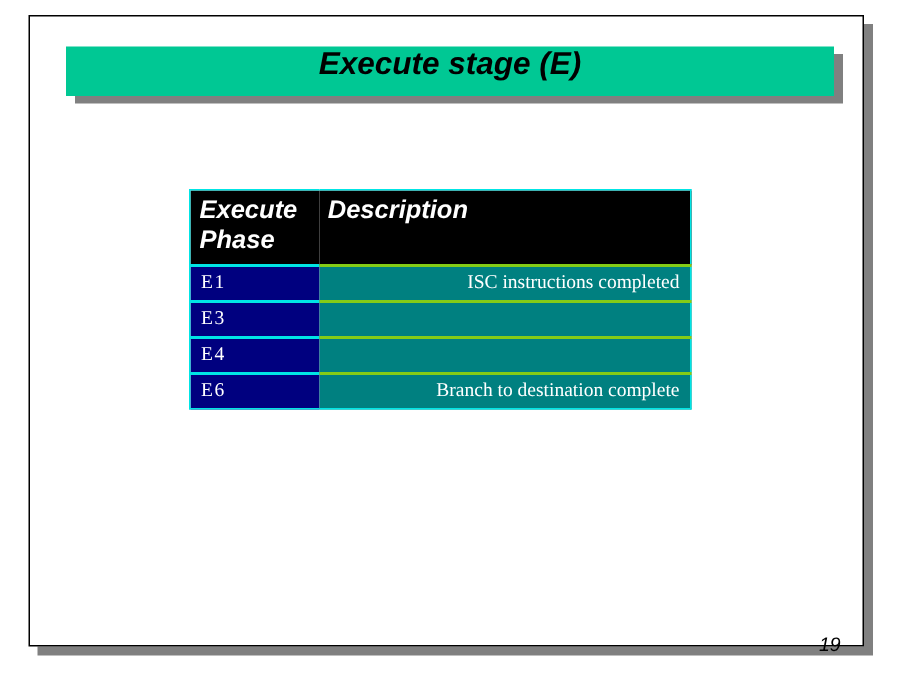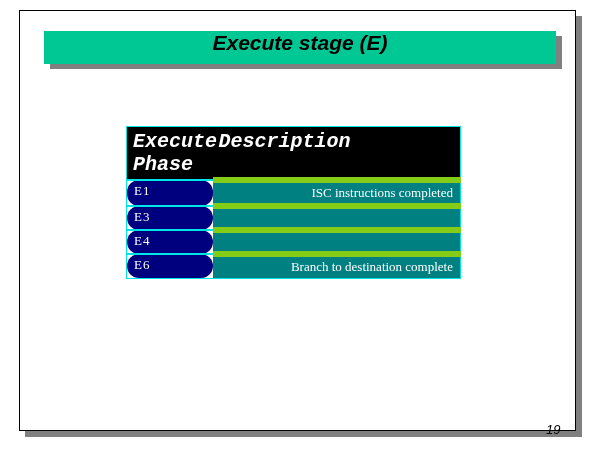--- a/index.html
+++ b/index.html
@@ -83,53 +83,52 @@
   }
   #phase-table td {
     padding: 0;
     margin: 0;
     vertical-align: top;
   }
 
   .hdr-cell {
     background: #000000;
     color: #ffffff;
-    font-family: Liberation Mono, monospace;
-    font-size: 20px;
+    font-family: Liberation Sans, sans-serif;
+    font-size: 17px;
     font-weight: bold;
     font-style: italic;
     padding: 3px 5px 3px 6px !important;
     height: 50px;
     box-sizing: border-box;
   }
   .hdr-left  { width: 86px; text-align: left; }
   .hdr-right { text-align: left; padding-right: 7px !important; }
 
   .phase-cell {
     background: #00007F;
     color: #ffffff;
     font-family: "Liberation Serif", serif;
     font-size: 13px;
     letter-spacing: 1px;
     padding: 2px 0 2px 7px !important;
     height: 24px;
     box-sizing: border-box;
     border-top: 2px solid #00E5E5;
-    border-radius: 12px;
   }
   .desc-cell {
     background: #008080;
     color: #ffffff;
     font-family: "Liberation Serif", serif;
     font-size: 13px;
     text-align: right;
     padding: 2px 7px 2px 4px !important;
     height: 24px;
     box-sizing: border-box;
-    border-top: 6px solid #84cc16;
+    border-top: 2px solid #84cc16;
     white-space: nowrap;
   }
   .desc-cell.empty { color: transparent; }
 
   
   #page-number {
     position: absolute;
     left: 546px;
     top: 422px;
     font-family: "Liberation Sans", sans-serif;

